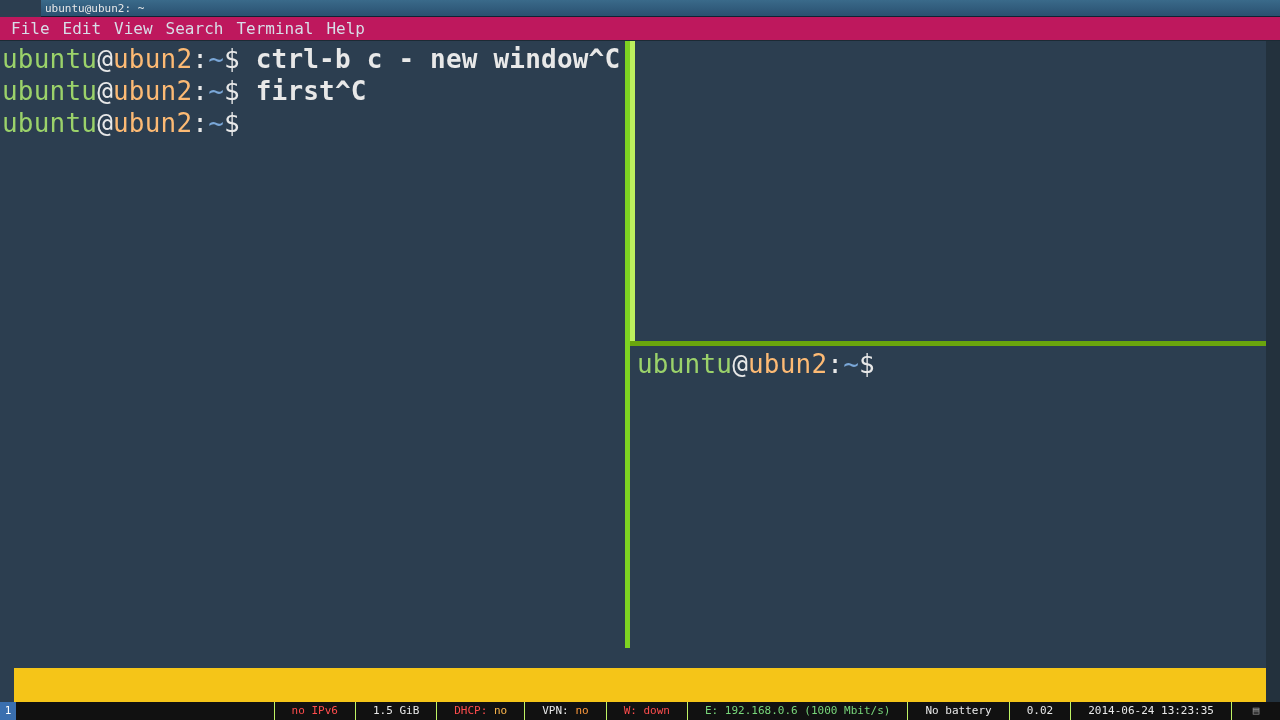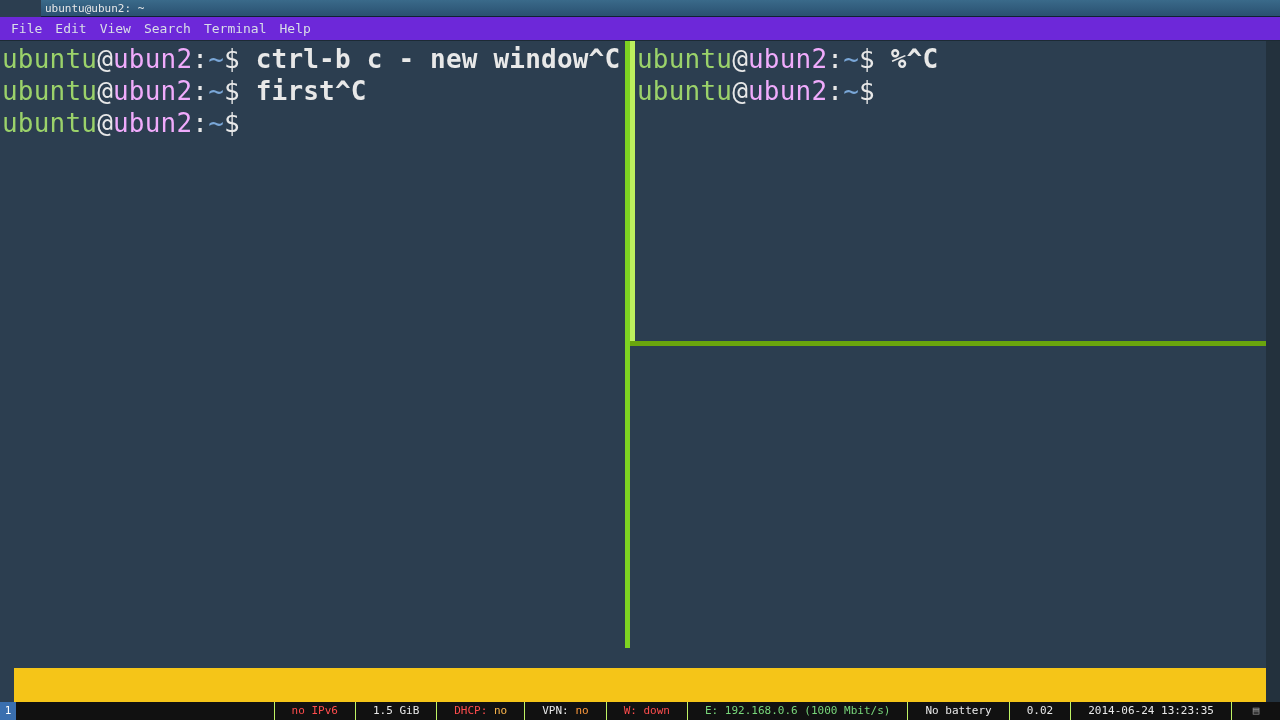--- a/index.html
+++ b/index.html
@@ -1,34 +1,34 @@
 <!DOCTYPE html>
 <html><head>
 <meta charset="utf-8">
 <style>
   * { margin: 0; padding: 0; box-sizing: border-box; }
   html, body { width: 1280px; height: 720px; overflow: hidden; font-family: "DejaVu Sans Mono", "Liberation Mono", monospace; }
   body { background: #2c3e50; display: flex; flex-direction: column; }
 
   .titlebar { background: linear-gradient(#3a6a8a,#2a5070); color: #e8e8e8; height: 17px; font-size: 11px; line-height: 17px; padding-left: 4px; border-bottom: 1px solid #123; margin-left: 41px; }
-  .menubar { background: #6d28d9; color: #d8dee8; height: 24px; font-size: 13px; display: flex; align-items: center; padding-left: 5px; gap: 1px; border-bottom: 1px solid #1c2a34; }
+  .menubar { background: #be185d; color: #d8dee8; height: 24px; font-size: 16px; display: flex; align-items: center; padding-left: 5px; gap: 1px; border-bottom: 1px solid #1c2a34; }
   .menuitem { padding: 2px 6px; cursor: pointer; }
 
   .term-area { flex: 1; position: relative; background: #2c3e50; }
 
   .pane { position: absolute; overflow: hidden; }
   .pane-left   { left: 0; top: 0; width: 630px; height: 607px; border-right: 5px solid #7ed321; }
   .pane-tr     { left: 635px; top: 0; right: 14px; height: 300px; }
   .pane-br     { left: 635px; top: 305px; right: 14px; bottom: 34px; }
   .hsplit      { position: absolute; left: 630px; right: 14px; top: 300px; height: 5px; background: #6aa50d; }
   .active-cap  { position: absolute; left: 630px; width: 5px; top: 0; height: 300px; background: #bdf05e; }
 
   .termtext { font-size: 26px; line-height: 32px; color: #e8e8e8; white-space: pre; padding-left: 2px; padding-top: 2px; letter-spacing: 0.2px; }
   .prompt-user { color: #9bd26a; text-align: center; }
-  .prompt-host { color: #f0abfc; }
+  .prompt-host { color: #fdba74; }
   .prompt-path { color: #7aa7d8; }
   .cmd { color: #e8e8e8; font-weight: bold; }
 
   .cmdbar { position: absolute; left: 0; right: 14px; bottom: 0; height: 34px; background: #f5c518; display: flex; }
   .cmdbar-left { background: #2c3e50; color: #e8e8e8; font-size: 26px; line-height: 34px; padding: 0 4px 0 3px; }
   .cmdbar-cursor { width: 16px; background: #2c3e50; height: 100%; margin-left: -2px; }
 
   .scrollbar { position: absolute; right: 0; top: 0; width: 14px; bottom: 34px; background: #23313d; }
   .scrollbar-inner { position: absolute; right: 0; bottom: 0; width: 14px; height: 34px; background: #23313d; }
 
@@ -68,27 +68,26 @@
 <div class="term-area">
 
   <div class="pane pane-left">
     <div class="termtext"><span class="prompt-user">ubuntu</span><span>@</span><span class="prompt-host">ubun2</span><span>:</span><span class="prompt-path">~</span><span>$</span> <span class="cmd">ctrl-b c - new window^C</span>
 <span class="prompt-user">ubuntu</span><span>@</span><span class="prompt-host">ubun2</span><span>:</span><span class="prompt-path">~</span><span>$</span> <span class="cmd">first^C</span>
 <span class="prompt-user">ubuntu</span><span>@</span><span class="prompt-host">ubun2</span><span>:</span><span class="prompt-path">~</span><span>$</span> <span class="cmd"></span></div>
   </div>
 
   <div class="active-cap"></div>
 
-  <div class="pane pane-tr">
-    <div class="termtext"><span class="prompt-user">ubuntu</span><span>@</span><span class="prompt-host">ubun2</span><span>:</span><span class="prompt-path">~</span><span>$</span> <span class="cmd">%^C</span>
-<span class="prompt-user">ubuntu</span><span>@</span><span class="prompt-host">ubun2</span><span>:</span><span class="prompt-path">~</span><span>$</span> <span class="cmd"></span></div>
-  </div>
 
   <div class="hsplit"></div>
 
+  <div class="pane pane-br">
+    <div class="termtext"><span class="prompt-user">ubuntu</span><span>@</span><span class="prompt-host">ubun2</span><span>:</span><span class="prompt-path">~</span><span>$</span> <span class="cmd"></span></div>
+  </div>
 
   <div class="scrollbar"></div>
 
   <div class="cmdbar">
     <div class="cmdbar-cursor"></div>
   </div>
   <div class="scrollbar-inner"></div>
 
 </div>
 

